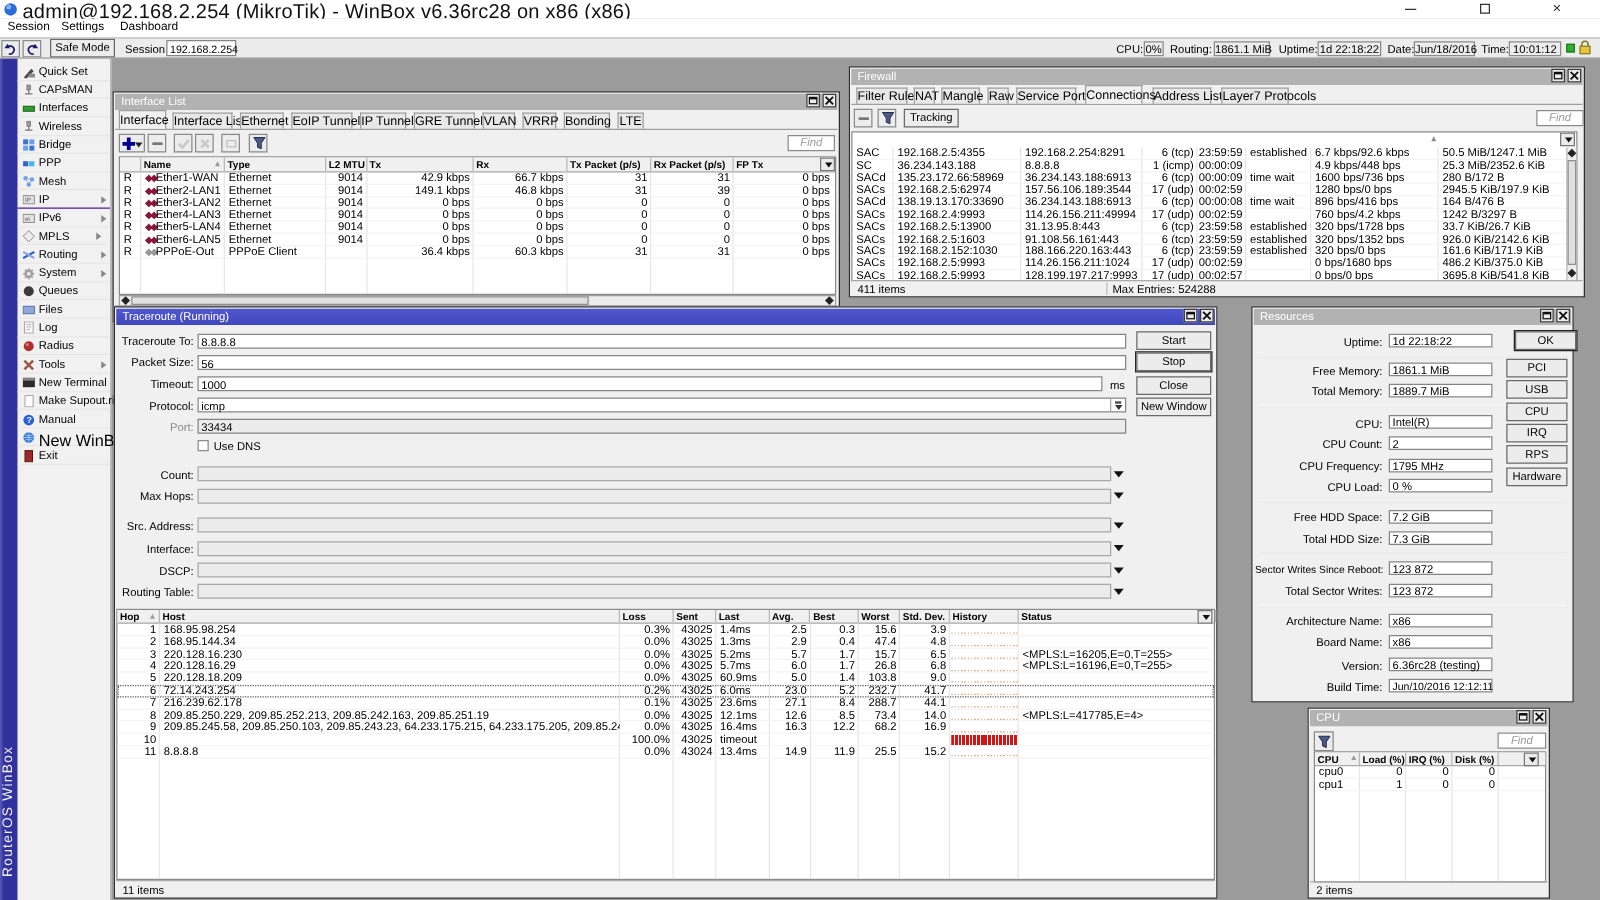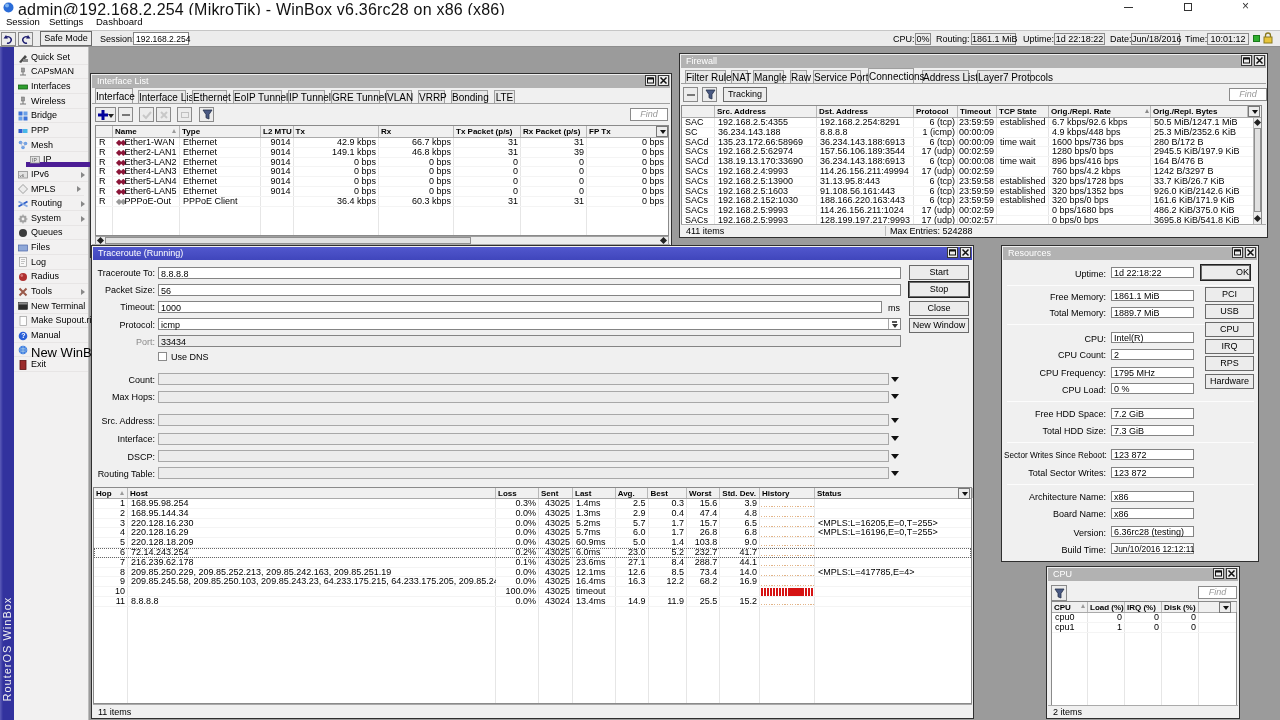--- a/index.html
+++ b/index.html
@@ -124,21 +124,21 @@
   </div>
 <div class="ab" style="left:14px;top:137.84px;width:74px;height:14.64px;border-bottom:1px solid #e7e5e5;">
     <svg class="ic" width="10" height="10" viewBox="0 0 10 10">
       <circle cx="2.5" cy="2.5" r="1.8" fill="#6aa0e8"></circle>
       <circle cx="7.5" cy="3.5" r="1.8" fill="#6aa0e8"></circle>
       <circle cx="5" cy="7.5" r="1.8" fill="#6aa0e8"></circle>
       <path d="M2.5 2.5L7.5 3.5 5 7.5z" fill="none" stroke="#9ac" stroke-width=".6"></path>
     </svg>
     <div class="ab" style="left:17px;top:1.8px;font-size:9px;white-space:nowrap;">Mesh</div>
   </div>
-<div class="ab" style="left:26px;top:152.48px;width:74px;height:14.64px;border-bottom:5px solid #4c1d95;">
+<div class="ab" style="left:14px;top:152.48px;width:74px;height:14.64px;border-bottom:1px solid #4c1d95;">
     <svg class="ic" width="10" height="10" viewBox="0 0 10 10">
       <rect x="0.5" y="1.5" width="9" height="6.5" fill="#e2e2e2" stroke="#909090" stroke-width=".8"></rect>
       <text x="2" y="6.8" font-size="5" fill="#555">IP</text>
     </svg>
     <div class="ab" style="left:17px;top:1.8px;font-size:9px;white-space:nowrap;">IP</div>
     <span class="arw"></span>
   </div>
 <div class="ab" style="left:14px;top:167.12px;width:74px;height:14.64px;border-bottom:1px solid #e7e5e5;">
     <svg class="ic" width="10" height="10" viewBox="0 0 10 10">
       <rect x="0.5" y="1.5" width="9" height="6.5" fill="#e2e2e2" stroke="#909090" stroke-width=".8"></rect>
@@ -423,30 +423,20 @@
       <div style="position:absolute;left:3px;top:6px;width:8px;height:2px;background:#9a9a9a;border:0.5px solid #777"></div>
     </div>
 <div class="tbtn" style="left:22px;top:33px;width:15px;height:15px;">
       <span style="position:absolute;left:1px;top:0px"><svg width="13" height="13" viewBox="0 0 13 13">
           <path d="M2 2h9L8 6.5V11l-3-1.2V6.5z" fill="#4a5a84" stroke="#25304a" stroke-width=".8"></path>
         </svg></span>
     </div>
 <div class="btn" style="left:43px;top:33px;width:44px;height:15px;line-height:13px;">Tracking</div>
 <div class="find" style="left:549px;top:34px;width:38px;height:13px;line-height:11px;">Find</div>
 <div class="tbl" style="left:1px;top:51px;width:581px;height:120px;">
-<div class="th" style="height:12px;">
-<div class="hc" style="left:0px;width:33px;"></div>
-<div class="hc" style="left:33px;width:102px;">Src. Address</div>
-<div class="hc" style="left:135px;width:97px;">Dst. Address</div>
-<div class="hc" style="left:232px;width:44px;">Protocol</div>
-<div class="hc" style="left:276px;width:39px;">Timeout</div>
-<div class="hc" style="left:315px;width:52px;">TCP State</div>
-<div class="hc" style="left:367px;width:102px;">Orig./Repl. Rate</div>
-<div class="hc" style="left:469px;width:97px;">Orig./Repl. Bytes</div>
-</div>
 <div class="cl" style="left:32px;top:12px;"></div>
 <div class="cl" style="left:134px;top:12px;"></div>
 <div class="cl" style="left:231px;top:12px;"></div>
 <div class="cl" style="left:275px;top:12px;"></div>
 <div class="cl" style="left:314px;top:12px;"></div>
 <div class="cl" style="left:366px;top:12px;"></div>
 <div class="cl" style="left:468px;top:12px;"></div>
 <div class="tr" style="top:12px;height:9.8px;border-bottom:1px solid #f4f4f4;">
 <div class="tc" style="left:0px;width:33px;padding-left:3px;">SAC</div>
 <div class="tc" style="left:33px;width:102px;padding-left:3px;">192.168.2.5:4355</div>
@@ -849,21 +839,21 @@
 <div class="inp" style="left:109px;top:261.6px;width:83px;height:11px;line-height:9px;">x86</div>
 <div class="lbl" style="left:2px;top:281.5px;width:102px;">Version:</div>
 <div class="inp" style="left:109px;top:280px;width:83px;height:11px;line-height:9px;">6.36rc28 (testing)</div>
 <div class="lbl" style="left:2px;top:298.6px;width:102px;">Build Time:</div>
 <div class="inp" style="left:109px;top:297.1px;width:83px;height:11px;line-height:9px;font-size:8.4px;">Jun/10/2016 12:12:11</div>
 <div class="sep" style="left:5px;top:38.5px;width:247px;"></div>
 <div class="sep" style="left:5px;top:77.5px;width:247px;"></div>
 <div class="sep" style="left:5px;top:154.5px;width:247px;"></div>
 <div class="sep" style="left:5px;top:196px;width:247px;"></div>
 <div class="sep" style="left:5px;top:238px;width:247px;"></div>
-<div class="btn" style="left:199px;top:19px;width:49px;height:15px;line-height:13px;box-shadow:0 0 0 1px #222;text-align:right;">OK</div>
+<div class="btn" style="left:210px;top:19px;width:49px;height:15px;line-height:13px;box-shadow:0 0 0 1px #222;">OK</div>
 <div class="btn" style="left:203px;top:41px;width:49px;height:15px;line-height:13px;">PCI</div>
 <div class="btn" style="left:203px;top:58px;width:49px;height:15px;line-height:13px;">USB</div>
 <div class="btn" style="left:203px;top:76px;width:49px;height:15px;line-height:13px;">CPU</div>
 <div class="btn" style="left:203px;top:93px;width:49px;height:15px;line-height:13px;">IRQ</div>
 <div class="btn" style="left:203px;top:110px;width:49px;height:15px;line-height:13px;">RPS</div>
 <div class="btn" style="left:203px;top:128px;width:49px;height:15px;line-height:13px;">Hardware</div>
 </div>
 <div class="win" style="left:1046px;top:566px;width:194px;height:153px;">
 <div class="wt">CPU</div>
 <div class="wb" style="right:15px;">

